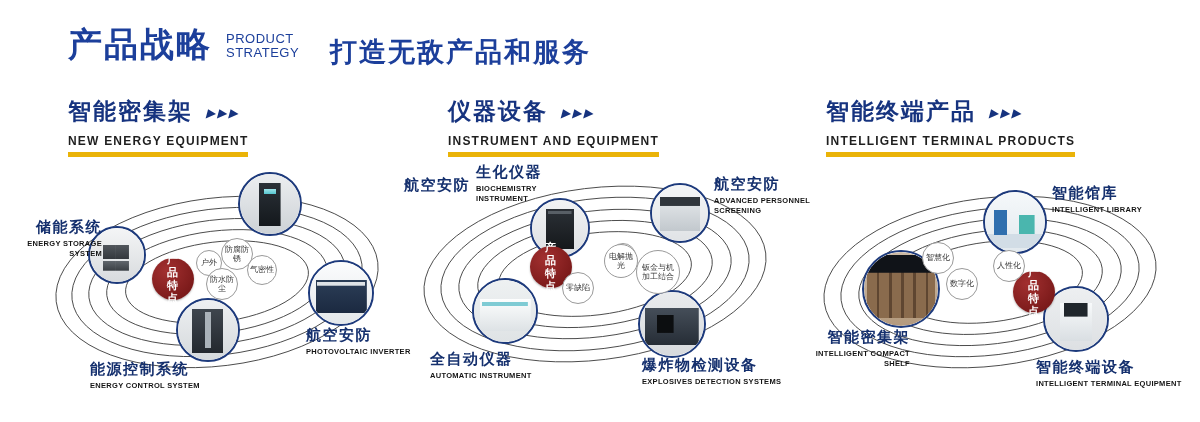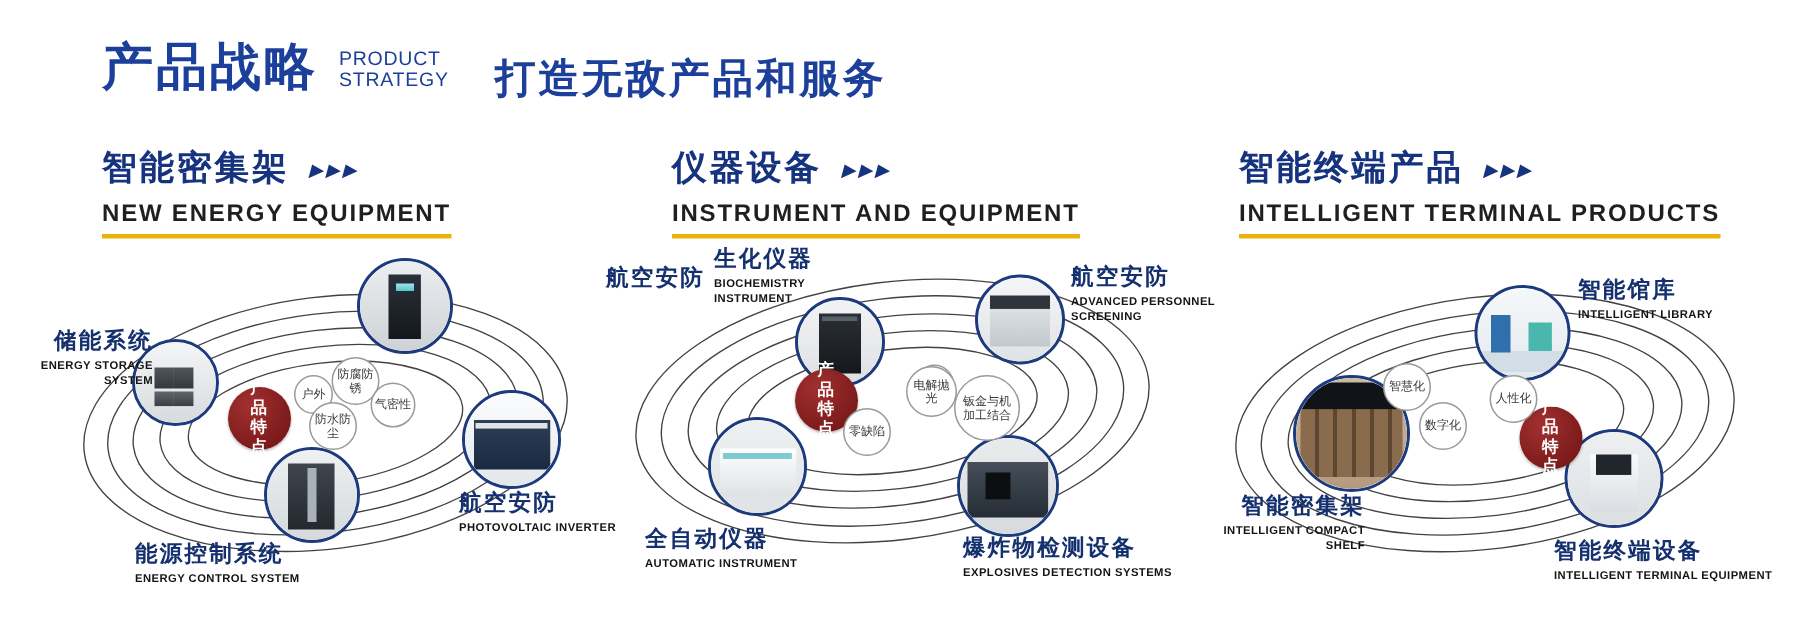--- a/index.html
+++ b/index.html
@@ -9,22 +9,22 @@
   
   .t-cn{position:absolute;left:68px;top:22px;font-size:34px;font-weight:bold;color:#1c3f9b;letter-spacing:2px;}
   .t-en{position:absolute;left:226px;top:32px;font-size:13px;font-weight:normal;color:#1c3f9b;line-height:14px;letter-spacing:.5px;}
   .slogan{position:absolute;left:330px;top:34px;font-size:27px;font-weight:bold;color:#1c3f9b;letter-spacing:2px;}
 
   
   .sec{position:absolute;}
   .sec-title{font-size:23px;font-weight:bold;color:#16337f;letter-spacing:2px;}
   .sec-arrows{display:inline-block;margin-left:10px;color:#16337f;font-size:12px;letter-spacing:2px;
               transform:skewX(-15deg);position:relative;top:-2px;}
-  .sec-sub{display:inline-block;margin-top:7px;font-size:16px;font-weight:bold;color:#1f1f1f;
-           letter-spacing:1.2px;padding-bottom:4px;border-bottom:3px solid #eab308;}
+  .sec-sub{display:inline-block;margin-top:7px;font-size:12px;font-weight:bold;color:#1f1f1f;
+           letter-spacing:1.2px;padding-bottom:4px;border-bottom:5px solid #eab308;}
 
   
   svg.orbit{position:absolute;overflow:visible;}
 
   
   .node{position:absolute;border-radius:50%;border:2px solid #1d3a7c;background:#fff;
         box-shadow:inset 0 0 0 2px #fff;overflow:hidden;box-sizing:border-box;}
   .ph{width:100%;height:100%;border-radius:50%;}
   .ph-storage{background:
     linear-gradient(#51565c,#34383d) 32% 42%/24% 26% no-repeat,

